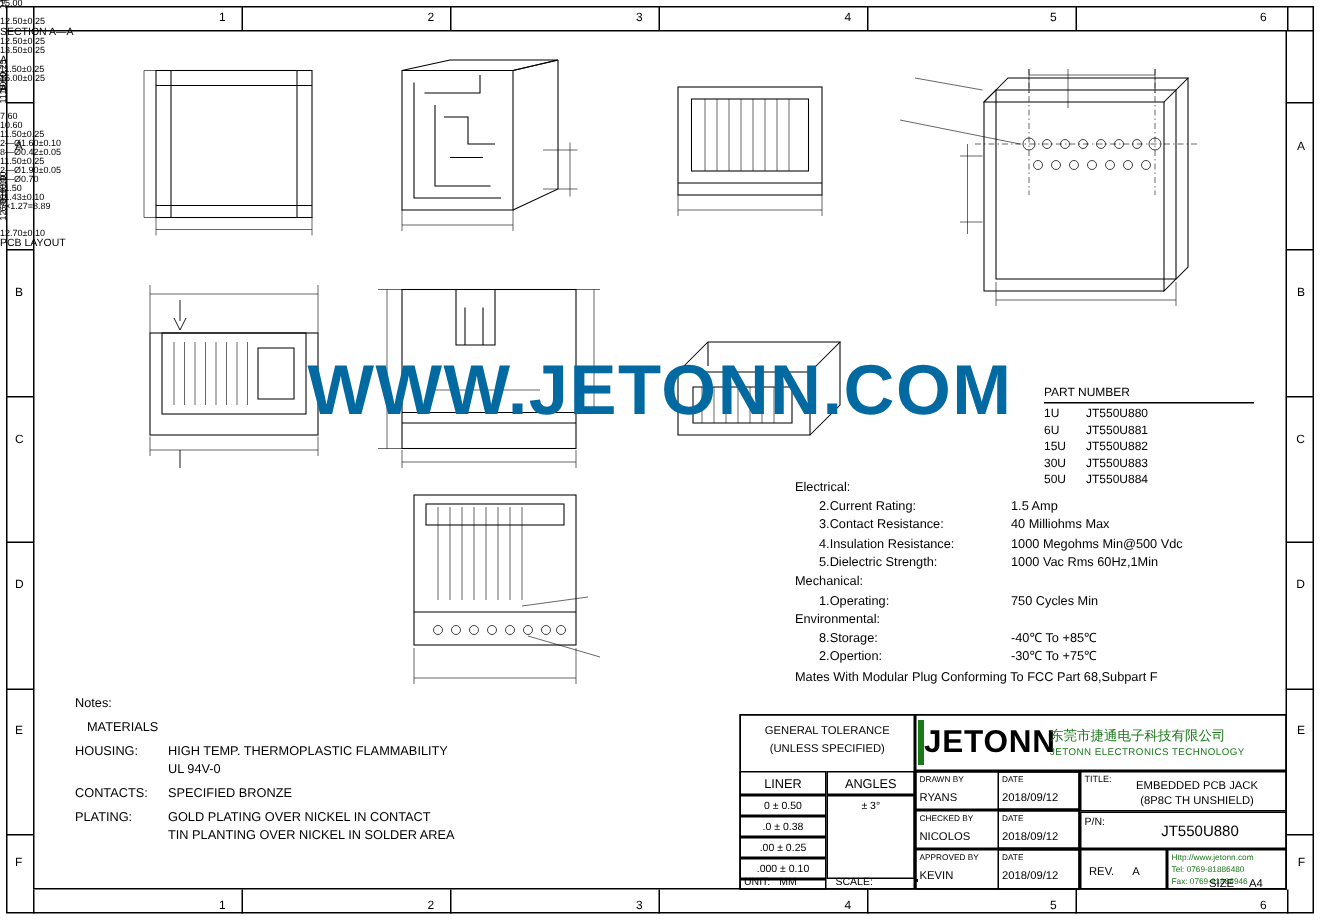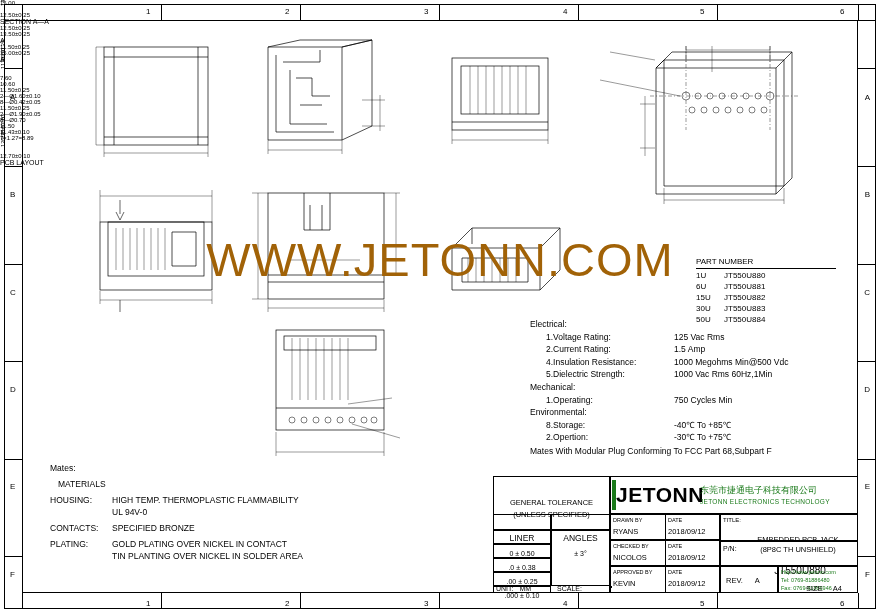--- a/index.html
+++ b/index.html
@@ -7,30 +7,30 @@
   #sheet{position:relative;width:880px;height:613px;background:#fff;}
   .bdr-outer{position:absolute;left:4px;top:4px;width:872px;height:605px;border:1px solid #000;box-sizing:border-box;}
   .bdr-inner{position:absolute;left:22px;top:20px;width:836px;height:573px;border:1px solid #000;box-sizing:border-box;}
   .zl{position:absolute;font-size:8px;color:#000;}
   .ztop{top:7px;}
   .zbot{bottom:5px;}
   .zlft{left:10px;}
   .zrgt{right:10px;}
   .tick{position:absolute;background:#000;}
   .wm{position:absolute;left:0;top:232px;width:880px;text-align:center;
-      font-size:47px;font-weight:normal;color:#a16207;letter-spacing:1px;
+      font-size:47px;font-weight:bold;color:#0369a1;letter-spacing:1px;
       font-family:"Liberation Sans",sans-serif;white-space:nowrap;z-index:5;}
   svg.draw{position:absolute;left:0;top:0;width:880px;height:613px;}
   .txt7{font-size:7px;}
   .txt6{font-size:6px;}
   .spec{position:absolute;font-size:8.5px;line-height:12.6px;}
   .notes{position:absolute;font-size:8.5px;line-height:16px;}
   .tb{position:absolute;border:1px solid #000;box-sizing:border-box;}
   .cell{position:absolute;box-sizing:border-box;font-size:7px;line-height:9px;}
-  .ctr{display:flex;align-items:center;justify-content:center;text-align:left;margin-top:16px;}
+  .ctr{display:flex;align-items:center;justify-content:center;text-align:left;}
   .lft{display:flex;align-items:center;padding-left:3px;}
   .jet{font-size:21px;font-weight:bold;letter-spacing:.5px;font-family:"Liberation Sans",sans-serif;}
   .cn{font-size:9px;color:#1a7a1a;}
   .cn2{font-size:6.5px;color:#1a7a1a;letter-spacing:.3px;}
   .partnum{position:absolute;font-size:8px;line-height:11px;}
 </style>
 </head>
 <body>
 
 <div id="sheet">
@@ -350,30 +350,30 @@
     <div style="display:flex">
         <span style="display:inline-block;width:28px">50U</span>
         <span>JT550U884</span>
       </div>
   </div>
 
   <div class="spec" style="left:530px;top:318px;width:340px">
     <div>Electrical:</div>
     <div style="display:flex">
         <span style="display:inline-block;width:16px"></span>
-        <span style="display:inline-block;width:128px">1.Voltage Rating:</span>
-        <span>125 Vac Rms</span>
-      </div>
-    <div style="display:flex">
-        <span style="display:inline-block;width:16px"></span>
         <span style="display:inline-block;width:128px">2.Current Rating:</span>
         <span>1.5 Amp</span>
       </div>
     <div style="display:flex">
         <span style="display:inline-block;width:16px"></span>
+        <span style="display:inline-block;width:128px">3.Contact Resistance:</span>
+        <span>40 Milliohms Max</span>
+      </div>
+    <div style="display:flex">
+        <span style="display:inline-block;width:16px"></span>
         <span style="display:inline-block;width:128px">4.Insulation Resistance:</span>
         <span>1000 Megohms Min@500 Vdc</span>
       </div>
     <div style="display:flex">
         <span style="display:inline-block;width:16px"></span>
         <span style="display:inline-block;width:128px">5.Dielectric Strength:</span>
         <span>1000 Vac Rms 60Hz,1Min</span>
       </div>
     <div>Mechanical:</div>
     <div style="display:flex">
@@ -389,21 +389,21 @@
       </div>
     <div style="display:flex">
         <span style="display:inline-block;width:16px"></span>
         <span style="display:inline-block;width:128px">2.Opertion:</span>
         <span>-30℃ To +75℃</span>
       </div>
     <div style="margin-top:1px">Mates With Modular Plug Conforming To FCC Part 68,Subpart F</div>
   </div>
 
   <div class="notes" style="left:50px;top:460px;width:440px">
-    <div>Mates:</div>
+    <div>Notes:</div>
     <div style="padding-left:8px">MATERIALS</div>
     <div style="display:flex">
         <span style="display:inline-block;width:62px">HOUSING:</span>
         <span>HIGH TEMP. THERMOPLASTIC FLAMMABILITY</span>
       </div>
     <div style="padding-left:62px;margin-top:-4px">UL 94V-0</div>
     <div style="display:flex">
         <span style="display:inline-block;width:62px">CONTACTS:</span>
         <span>SPECIFIED BRONZE</span>
       </div>

